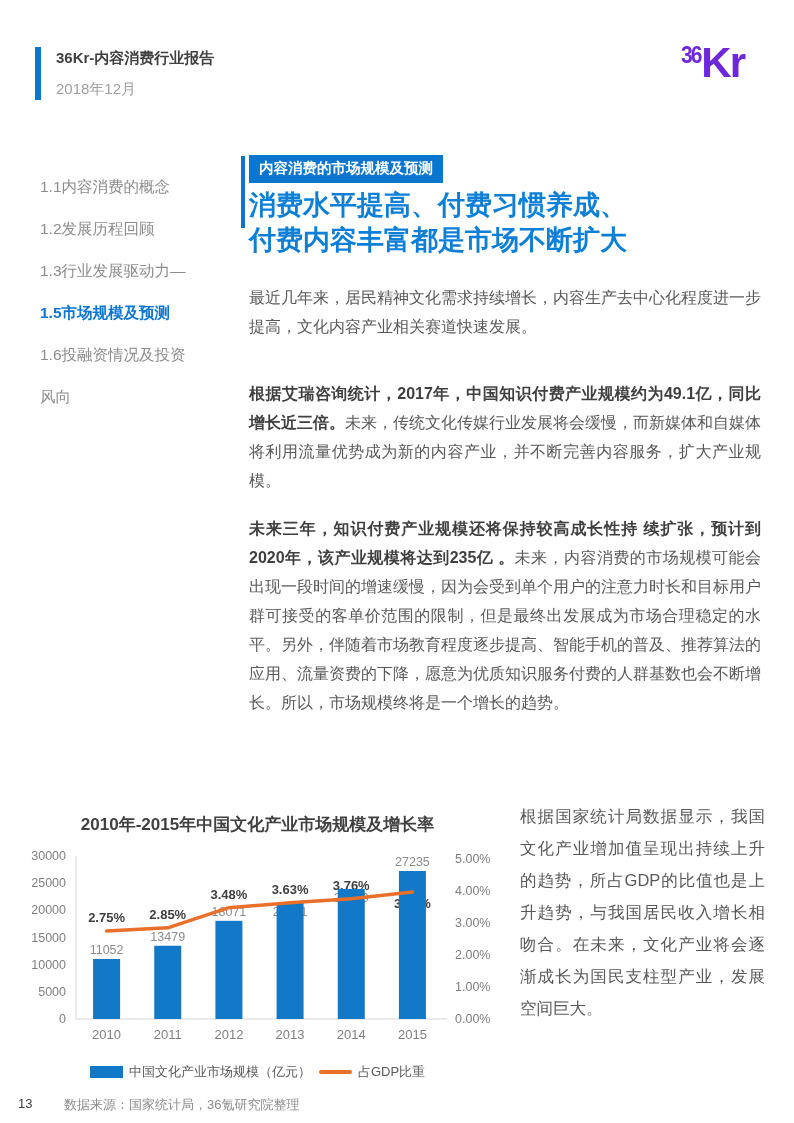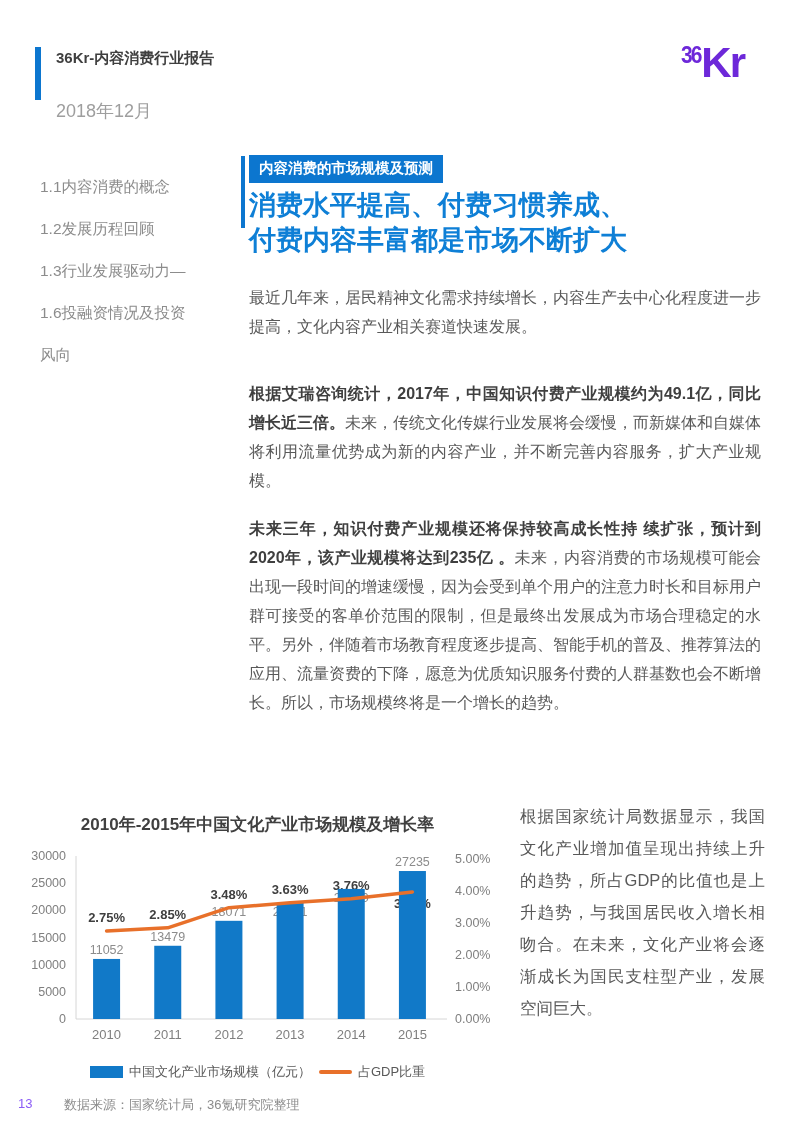--- a/index.html
+++ b/index.html
@@ -2,21 +2,21 @@
 <html><head>
 <meta charset="utf-8">
 <style>
   html,body{margin:0;padding:0;background:#ffffff;}
   body{font-family:"Liberation Sans","DejaVu Sans",sans-serif;}
   #page{position:relative;width:794px;height:1123px;background:#ffffff;overflow:hidden;margin:0 auto;}
 
   
   .hdr-accent{position:absolute;left:35px;top:47px;width:6px;height:53px;background:#0C76CF;}
   .hdr-title{position:absolute;left:56px;top:49px;font-size:15px;font-weight:bold;color:#3F3F3F;}
-  .hdr-date{position:absolute;left:56px;top:80px;font-size:18px;color:#9E9E9E;margin-top:19px;}
+  .hdr-date{position:absolute;left:56px;top:80px;font-size:15px;color:#9E9E9E;}
   .logo{position:absolute;left:681px;top:42px;color:#6d28d9;display:flex;align-items:flex-start;line-height:1;}
   .logo .l36{font-size:21px;font-weight:800;letter-spacing:-2px;margin-top:2px;transform:scaleY(1.15);}
   .logo .lkr{font-size:42px;font-weight:800;letter-spacing:-2px;margin-left:1px;}
 
   
   .sidebar{position:absolute;left:40px;top:166px;width:200px;}
   .side-item{font-size:15.5px;color:#8C8C8C;height:42px;line-height:42px;cursor:pointer;white-space:nowrap;}
   .side-item.active{color:#0B76D1;font-weight:bold;}
 
   
@@ -39,40 +39,41 @@
   .legend{position:absolute;left:25px;top:1063px;width:465px;display:flex;justify-content:center;
           align-items:center;gap:8px;font-size:13px;color:#595959;}
   .legend-item{display:flex;align-items:center;gap:6px;white-space:nowrap;}
   .sw-bar{width:33px;height:12px;background:#1179C8;}
   .sw-line{width:33px;height:4px;background:#E8702A;border-radius:2px;}
 
   .side-para{position:absolute;left:520px;top:800px;width:245px;font-size:16.5px;color:#595959;
              line-height:32px;text-align:justify;text-justify:inter-ideograph;}
 
   
-  .pg-num{position:absolute;left:18px;top:1096px;font-size:13px;color:#8b5cf6;}
+  .pg-num{position:absolute;left:18px;top:1096px;font-size:13px;color:#404040;}
   .src{position:absolute;left:64px;top:1096px;font-size:13px;color:#8C8C8C;}
 </style>
 </head>
 <body>
 
 <div id="page">
 
   <div class="hdr-accent"></div>
   <div class="hdr-title">36Kr-内容消费行业报告</div>
   <div class="hdr-date">2018年12月</div>
   <div class="logo">
     <span class="l36">36</span>
     <span class="lkr">Kr</span>
   </div>
 
   <div class="sidebar">
     <div class="side-item">1.1内容消费的概念</div>
     <div class="side-item">1.2发展历程回顾</div>
     <div class="side-item">1.3行业发展驱动力—</div>
+    <div class="side-item active">1.5市场规模及预测</div>
     <div class="side-item">1.6投融资情况及投资</div>
     <div class="side-item">风向</div>
   </div>
 
   <div class="accent-vline"></div>
   <div class="banner">内容消费的市场规模及预测</div>
   <div class="heading">
     <div>消费水平提高、付费习惯养成、</div>
     <div>付费内容丰富都是市场不断扩大</div>
   </div>

